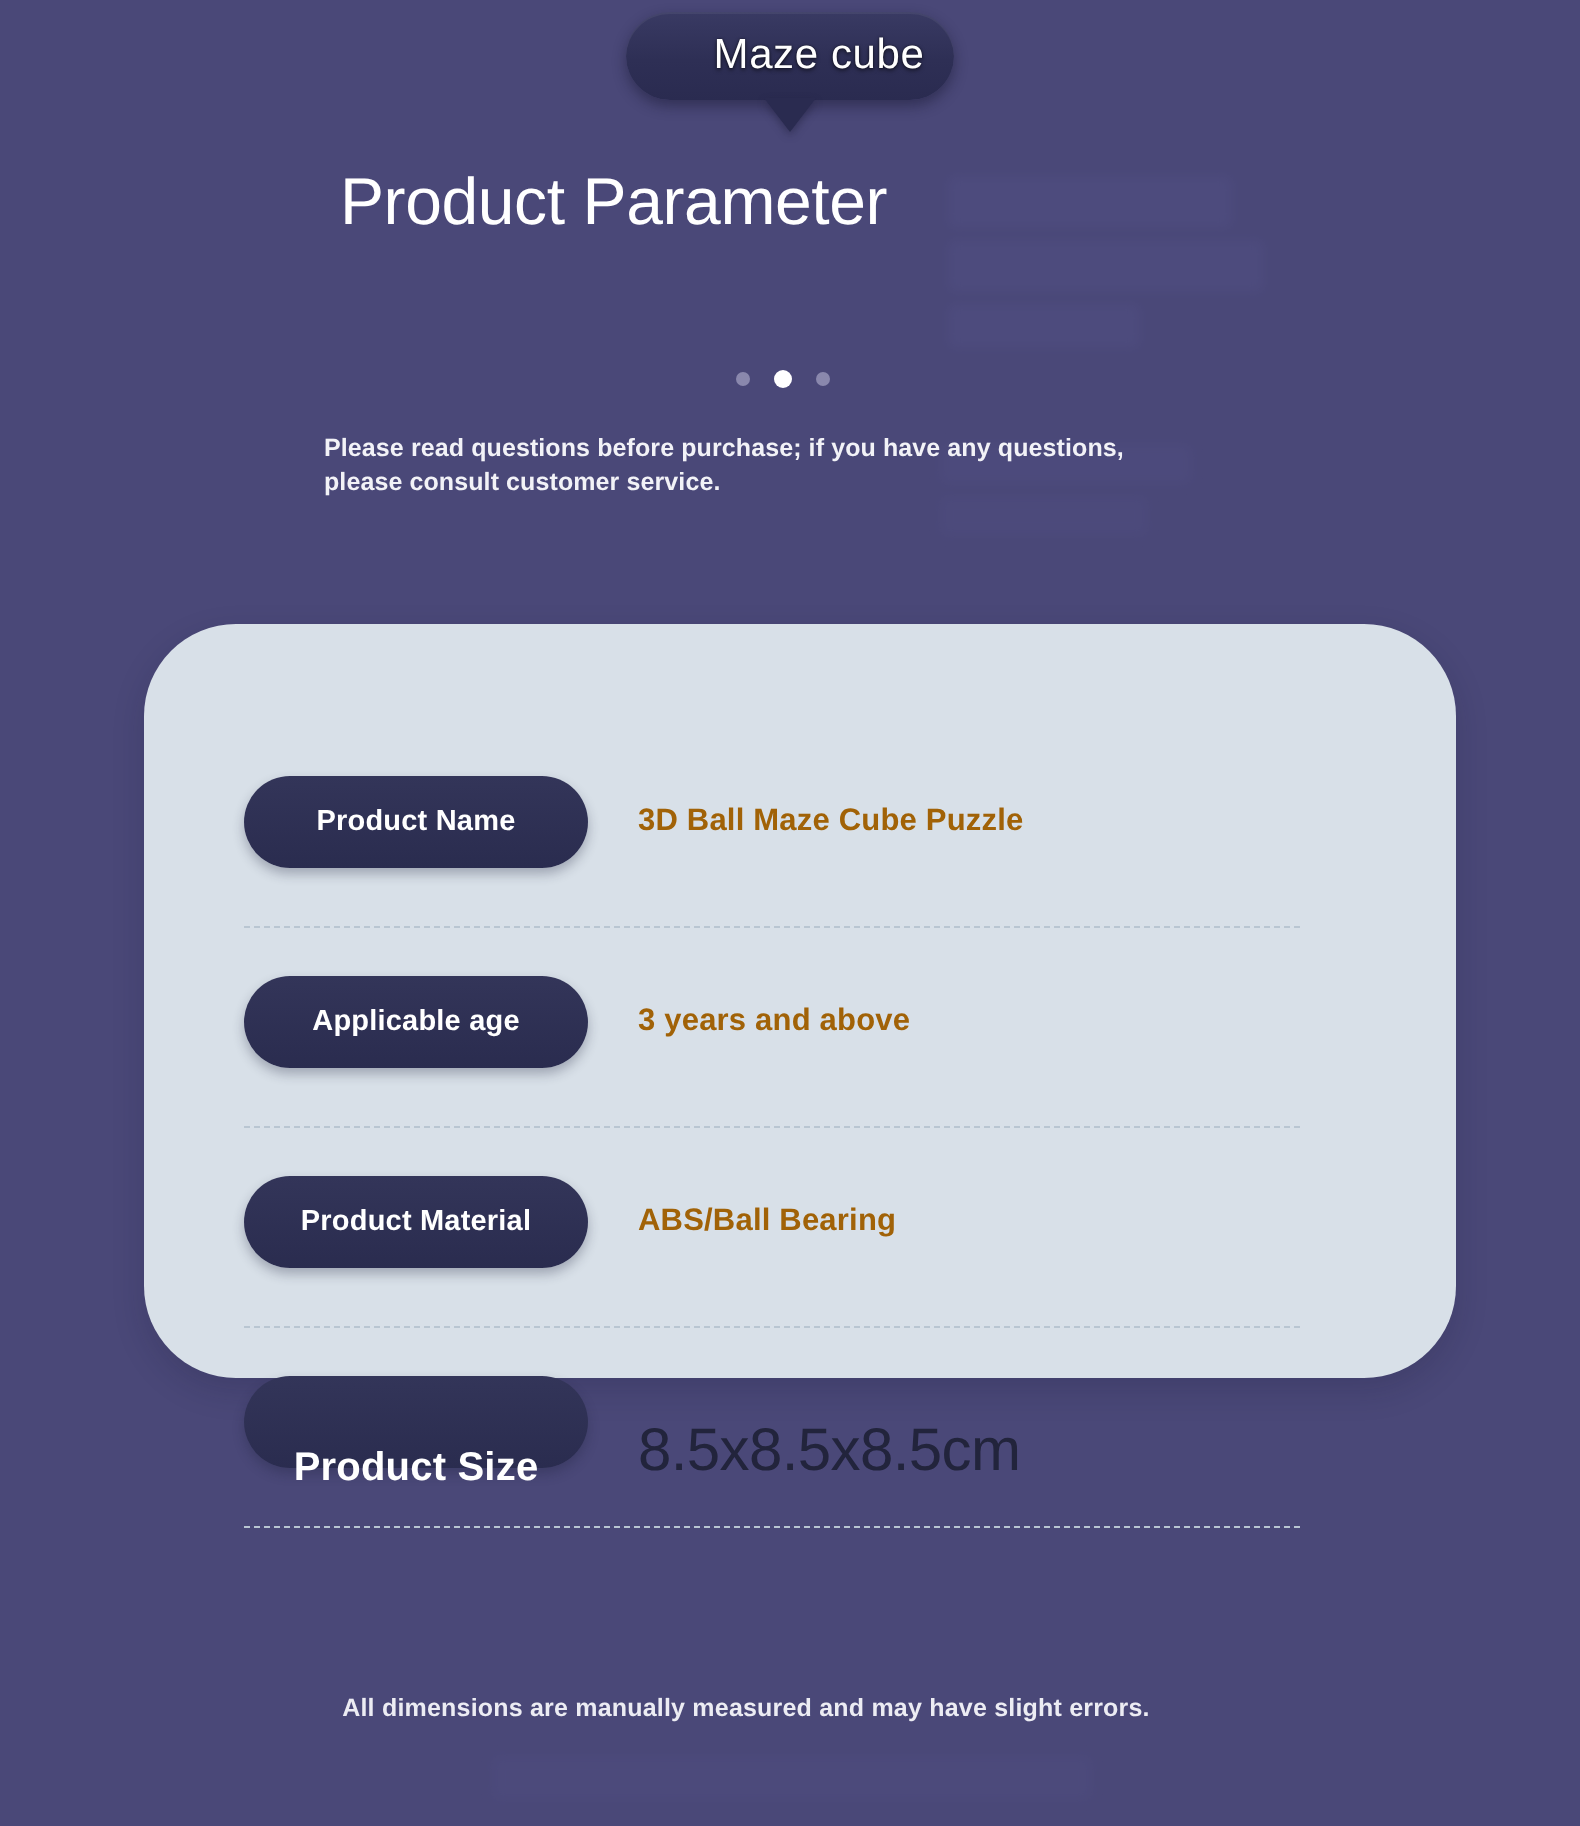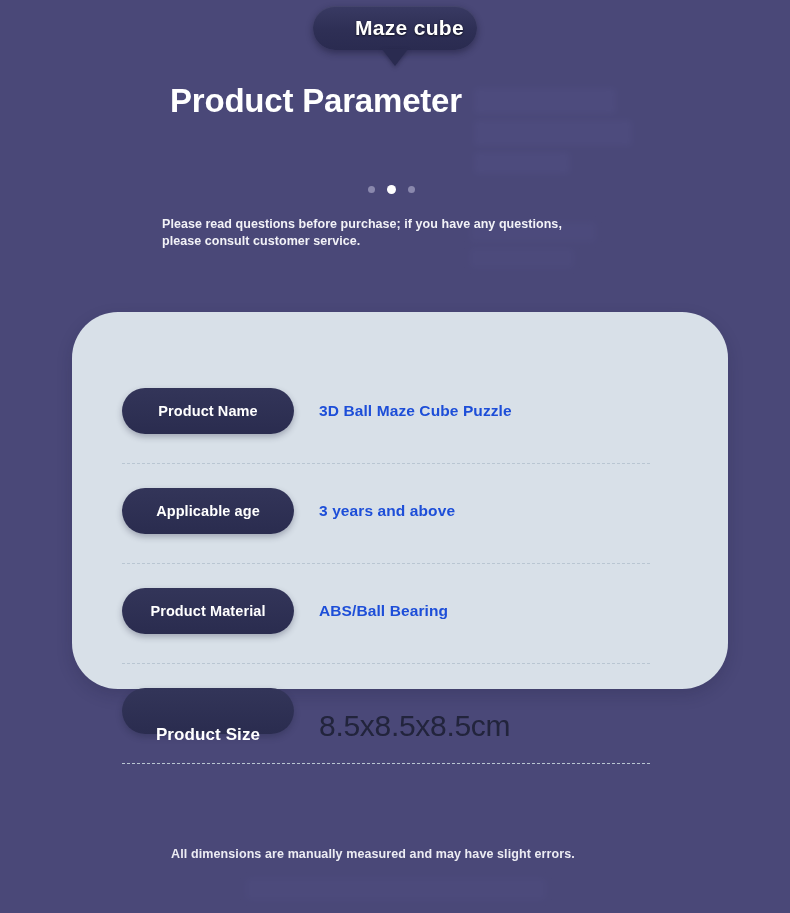--- a/index.html
+++ b/index.html
@@ -57,21 +57,21 @@
     background: linear-gradient(180deg, #393a63 0%, #2e2f55 55%, #2a2b50 100%);
     box-shadow: 0 3px 7px rgba(20,20,44,.45),
                 inset 0 1px 0 rgba(255,255,255,.06);
     display: flex;
     align-items: center;
     justify-content: center;
   }
   .bubble-text {
     color: #ffffff;
     font-size: 21px;
-    font-weight: bold;
+    font-weight: normal;
     letter-spacing: .3px;
     text-shadow: 0 1px 2px rgba(0,0,0,.55), 0 0 1px rgba(0,0,0,.6);
     white-space: nowrap;
     margin-left: 29px;
   }
   .bubble-tail {
     position: absolute;
     left: 50%;
     top: 43px;
     width: 0;
@@ -84,21 +84,21 @@
   }
 
   
   .heading {
     position: absolute;
     left: 170px;
     top: 82px;
     width: 430px;
     color: #ffffff;
     font-size: 33px;
-    font-weight: bold;
+    font-weight: normal;
     line-height: 38px;
     letter-spacing: -.2px;
   }
 
   
   .dots {
     position: absolute;
     left: 368px;
     top: 185px;
     display: flex;
@@ -169,25 +169,25 @@
     align-items: center;
     justify-content: center;
   }
   .pill-label {
     color: #ffffff;
     font-size: 14.5px;
     font-weight: bold;
     letter-spacing: .1px;
     white-space: nowrap;
   }
-  .row.size .pill-label { font-size: 17px; margin-top: 47px; }
+  .row.size .pill-label { font-size: 20px; margin-top: 47px; }
 
   .value {
     margin-left: 25px;
-    color: #1d4ed8;
+    color: #a16207;
     font-size: 15.5px;
     font-weight: bold;
     letter-spacing: .1px;
     white-space: nowrap;
   }
   .row.size .value {
     font-size: 30px;
     font-weight: normal;
     letter-spacing: -.3px;
     color: #22243c;

